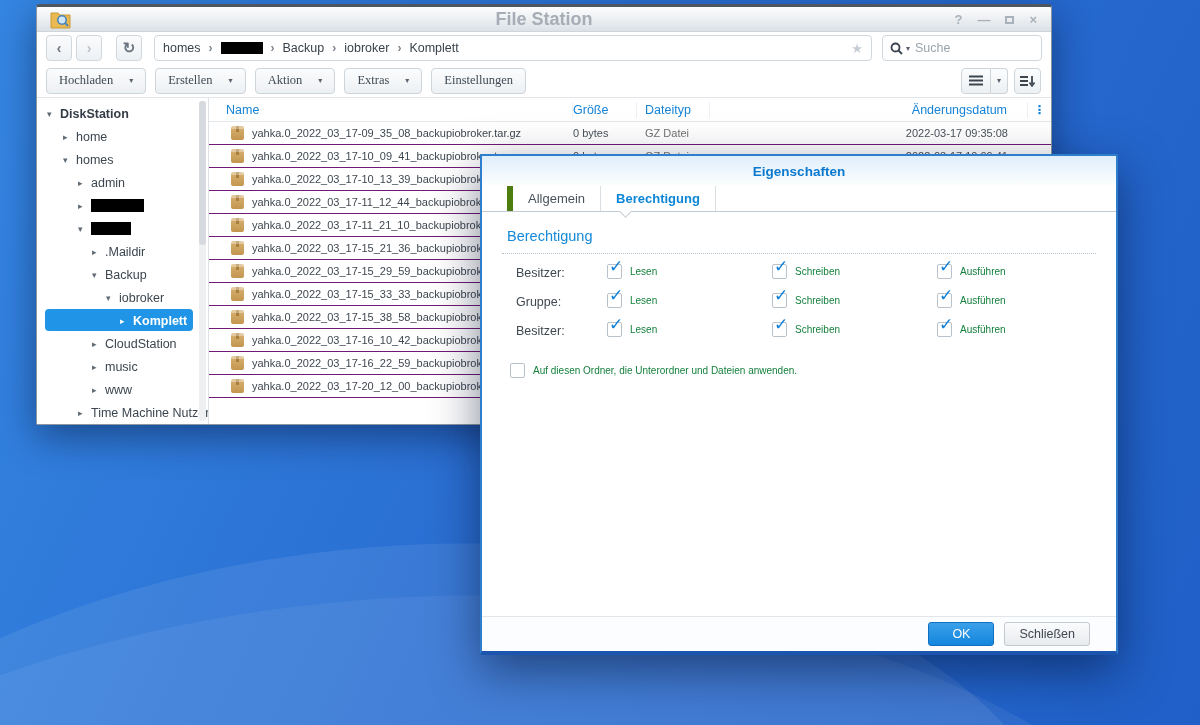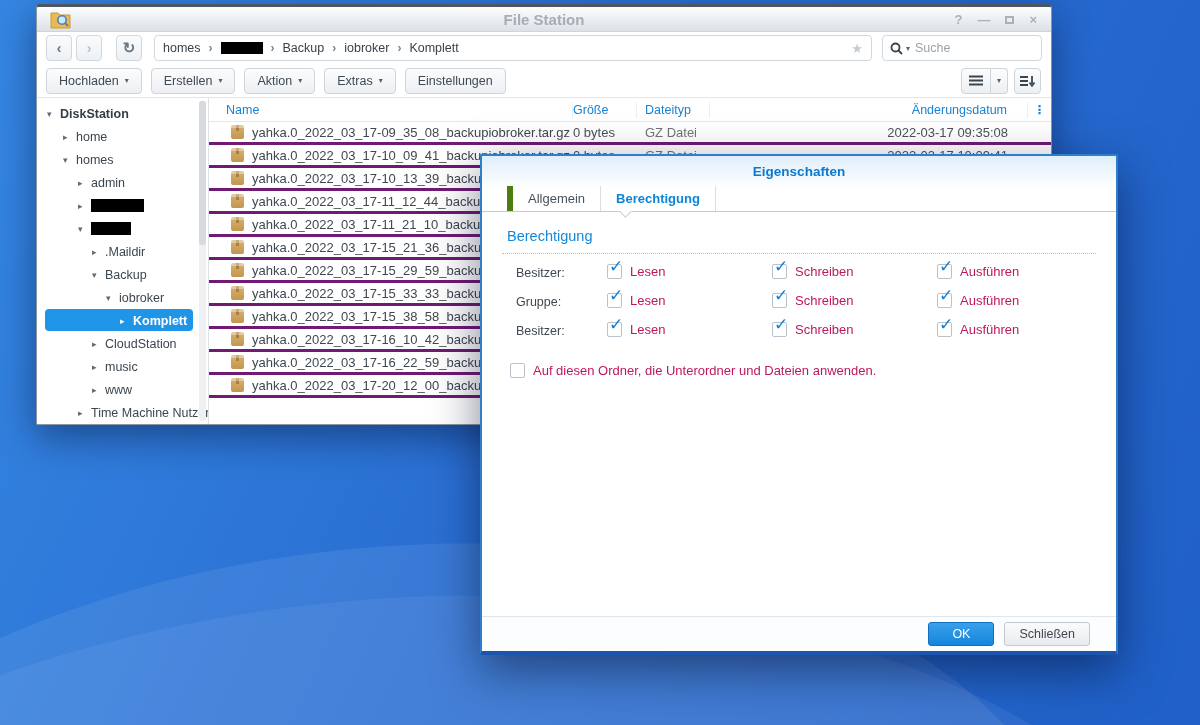--- a/index.html
+++ b/index.html
@@ -13,21 +13,21 @@
   .w1{left:-320px;top:548px;width:1400px;height:800px;background:rgba(255,255,255,0.08);transform:rotate(-6deg);}
   .w2{left:-420px;top:598px;width:1650px;height:900px;background:rgba(255,255,255,0.06);transform:rotate(-4deg);}
 
   
   .window{position:absolute;left:36px;top:4px;width:1016px;height:421px;background:#fff;
     border:1px solid #8d97a1;border-top:3px solid #4e5760;border-radius:4px 4px 2px 2px;
     box-shadow:0 12px 38px rgba(0,10,40,.45);display:flex;flex-direction:column;overflow:hidden;}
   .titlebar{position:relative;height:25px;flex:0 0 25px;background:linear-gradient(#fdfdfe,#dce1e6);
     border-bottom:1px solid #cfd5da;display:flex;align-items:center;}
   .appicon{margin-left:13px;}
-  .title{position:absolute;left:0;right:0;text-align:center;font-size:15px;font-weight:bold;color:#a6adb6;}
+  .title{position:absolute;left:0;right:0;text-align:center;font-size:18px;font-weight:bold;color:#a6adb6;}
   .controls{position:absolute;right:14px;display:flex;gap:15px;align-items:center;}
   .wctl{color:#a9b1ba;font-size:13px;font-weight:bold;cursor:default;line-height:1;}
   .maxbox{display:inline-block;width:9px;height:8px;border:2px solid #a9b1ba;}
 
   .navbar{height:32px;flex:0 0 32px;display:flex;align-items:center;padding:0 9px;gap:4px;background:#fff;}
   .navbtn{width:26px;height:26px;border:1px solid #d0d7dd;border-radius:4px;
     background:linear-gradient(#fafbfc,#eef1f4);color:#6b7680;font-size:14px;font-weight:bold;
     display:flex;align-items:center;justify-content:center;padding:0;cursor:pointer;}
   .navbtn.fwd{color:#b9c1c9;}
   .navbtn.refresh{margin-left:10px;font-size:15px;}
@@ -41,22 +41,22 @@
   .searchbox{width:160px;height:26px;margin-left:6px;border:1px solid #d0d7dd;border-radius:4px;background:#fff;
     display:flex;align-items:center;padding:0 7px;gap:3px;}
   .searchbox input{border:none;outline:none;width:100px;font-size:12.5px;color:#39424b;
     font-family:inherit;background:transparent;}
   .searchbox input::placeholder{color:#9aa4ad;}
   .scaret{font-size:8px;color:#5a646e;}
 
   .toolbar{height:34px;flex:0 0 34px;display:flex;align-items:center;padding:0 9px;gap:9px;
     border-bottom:1px solid #e2e6ea;background:#fff;position:relative;}
   .tbtn{height:26px;padding:0 12px;border:1px solid #cdd5db;border-radius:4px;
-    background:linear-gradient(#fbfcfd,#edf0f3);color:#3f4a54;font-size:12.5px;font-family:Liberation Sans, sans-serif;
-    display:flex;align-items:center;gap:6px;cursor:pointer;}
+    background:linear-gradient(#fbfcfd,#edf0f3);color:#3f4a54;font-size:12.5px;font-family:Liberation Serif, serif;
+    display:flex;align-items:center;gap:16px;cursor:pointer;}
   .tcaret{font-size:8px;color:#5a646e;}
   .tb-right{position:absolute;right:10px;display:flex;align-items:center;}
   .splitbtn{display:flex;}
   .sb-main{width:30px;height:26px;border:1px solid #cdd5db;border-radius:4px 0 0 4px;
     background:linear-gradient(#fbfcfd,#edf0f3);display:flex;align-items:center;justify-content:center;cursor:pointer;}
   .sb-caret{width:17px;height:26px;border:1px solid #cdd5db;border-left:none;border-radius:0 4px 4px 0;
     background:linear-gradient(#fbfcfd,#edf0f3);display:flex;align-items:center;justify-content:center;
     font-size:8px;color:#5a646e;cursor:pointer;}
   .sortbtn{width:27px;height:26px;margin-left:6px;border:1px solid #cdd5db;border-radius:4px;
     background:linear-gradient(#fbfcfd,#edf0f3);display:flex;align-items:center;justify-content:center;cursor:pointer;}
@@ -75,21 +75,21 @@
   .side-item .redact{height:13px;}
   .sscroll{position:absolute;right:2px;top:3px;bottom:3px;width:7px;background:#eef0f2;border-radius:3px;}
   .sthumb{position:absolute;left:0;right:0;top:0;height:45%;background:#d6dade;border-radius:3px;}
 
   
   .filelist{flex:1;display:flex;flex-direction:column;background:#fff;overflow:hidden;}
   .lheader{height:24px;flex:0 0 24px;display:flex;align-items:center;border-bottom:1px solid #e4e8ec;
     font-size:12.5px;color:#1583d6;}
   .hcell{height:16px;line-height:16px;border-right:1px solid #edf0f3;}
   .hcell:last-child{border-right:none;}
-  .frow{height:23px;display:flex;align-items:center;border-bottom:3px solid #701a75;font-size:13px;color:#3f4750;}
+  .frow{height:23px;display:flex;align-items:center;border-bottom:1px solid #701a75;font-size:11px;color:#3f4750;}
   .c-name{width:364px;flex:0 0 364px;padding-left:17px;display:flex;align-items:center;white-space:nowrap;}
   .frow .c-name{padding-left:22px;}
   .c-size{width:64px;flex:0 0 64px;padding-right:8px;color:#4a525a;}
   .c-type{width:73px;flex:0 0 73px;padding-left:8px;color:#737373;}
   .c-date{width:318px;flex:0 0 318px;text-align:right;padding-right:20px;color:#4a525a;}
   .c-opts{flex:1;text-align:center;color:#1583d6;font-weight:bold;font-size:12px;}
   .lheader .c-name,.lheader .c-size,.lheader .c-type,.lheader .c-date{color:#1583d6;}
   .ficon{width:13px;height:14px;border-radius:2px;background:linear-gradient(#d8b173,#c3964e);
     position:relative;margin-right:8px;flex:0 0 13px;}
   .ficon::before{content:"";position:absolute;left:5px;top:0;width:3px;height:6px;background:#a97f3b;}
@@ -110,21 +110,21 @@
     border-right:1px solid #c3cbd2;border-bottom:1px solid #c3cbd2;transform:rotate(45deg);z-index:2;}
   .dlg-body{position:absolute;top:56px;left:0;right:0;bottom:35px;padding:12px 20px 0;overflow:hidden;}
   .sect-title{font-size:14.5px;color:#1589d8;margin:4px 0 9px 5px;}
   .dotted{border:none;border-top:1px dotted #b4c2cc;margin:0 0 7px 0;}
   .prow{position:relative;height:29px;}
   .plabel{position:absolute;left:14px;top:5px;font-size:12.5px;color:#3f4750;}
   .pgroup{position:absolute;top:3px;display:flex;align-items:center;}
   .cb{position:relative;width:15px;height:15px;border:1px solid #b9c2ca;border-radius:2px;background:#fff;
     display:inline-block;flex:0 0 15px;cursor:pointer;}
   .cb .check{position:absolute;left:1px;top:-7px;font-size:17px;font-weight:bold;color:#1080d8;line-height:1;}
-  .pgl{margin-left:8px;font-size:13px;color:#be185d;}
+  .pgl{margin-left:8px;font-size:10px;color:#15803d;}
   .applyrow{display:flex;align-items:center;margin:15px 0 0 8px;}
   .dlg-footer{position:absolute;left:0;right:0;bottom:0;height:35px;border-top:1px solid #e2e6ea;
     background:#fcfdfe;display:flex;align-items:center;justify-content:flex-end;padding-right:26px;gap:10px;}
   .dbtn{height:24px;min-width:66px;padding:0 14px;border-radius:3px;font-size:12.5px;font-family:inherit;
     border:1px solid #c3c9cf;background:linear-gradient(#fafbfc,#e8ebee);color:#3f4750;cursor:pointer;}
   .dbtn.primary{border:1px solid #0f6fc0;background:linear-gradient(#3aa0ea,#1486dd);color:#fff;}
 </style>
 </head>
 <body>
 

